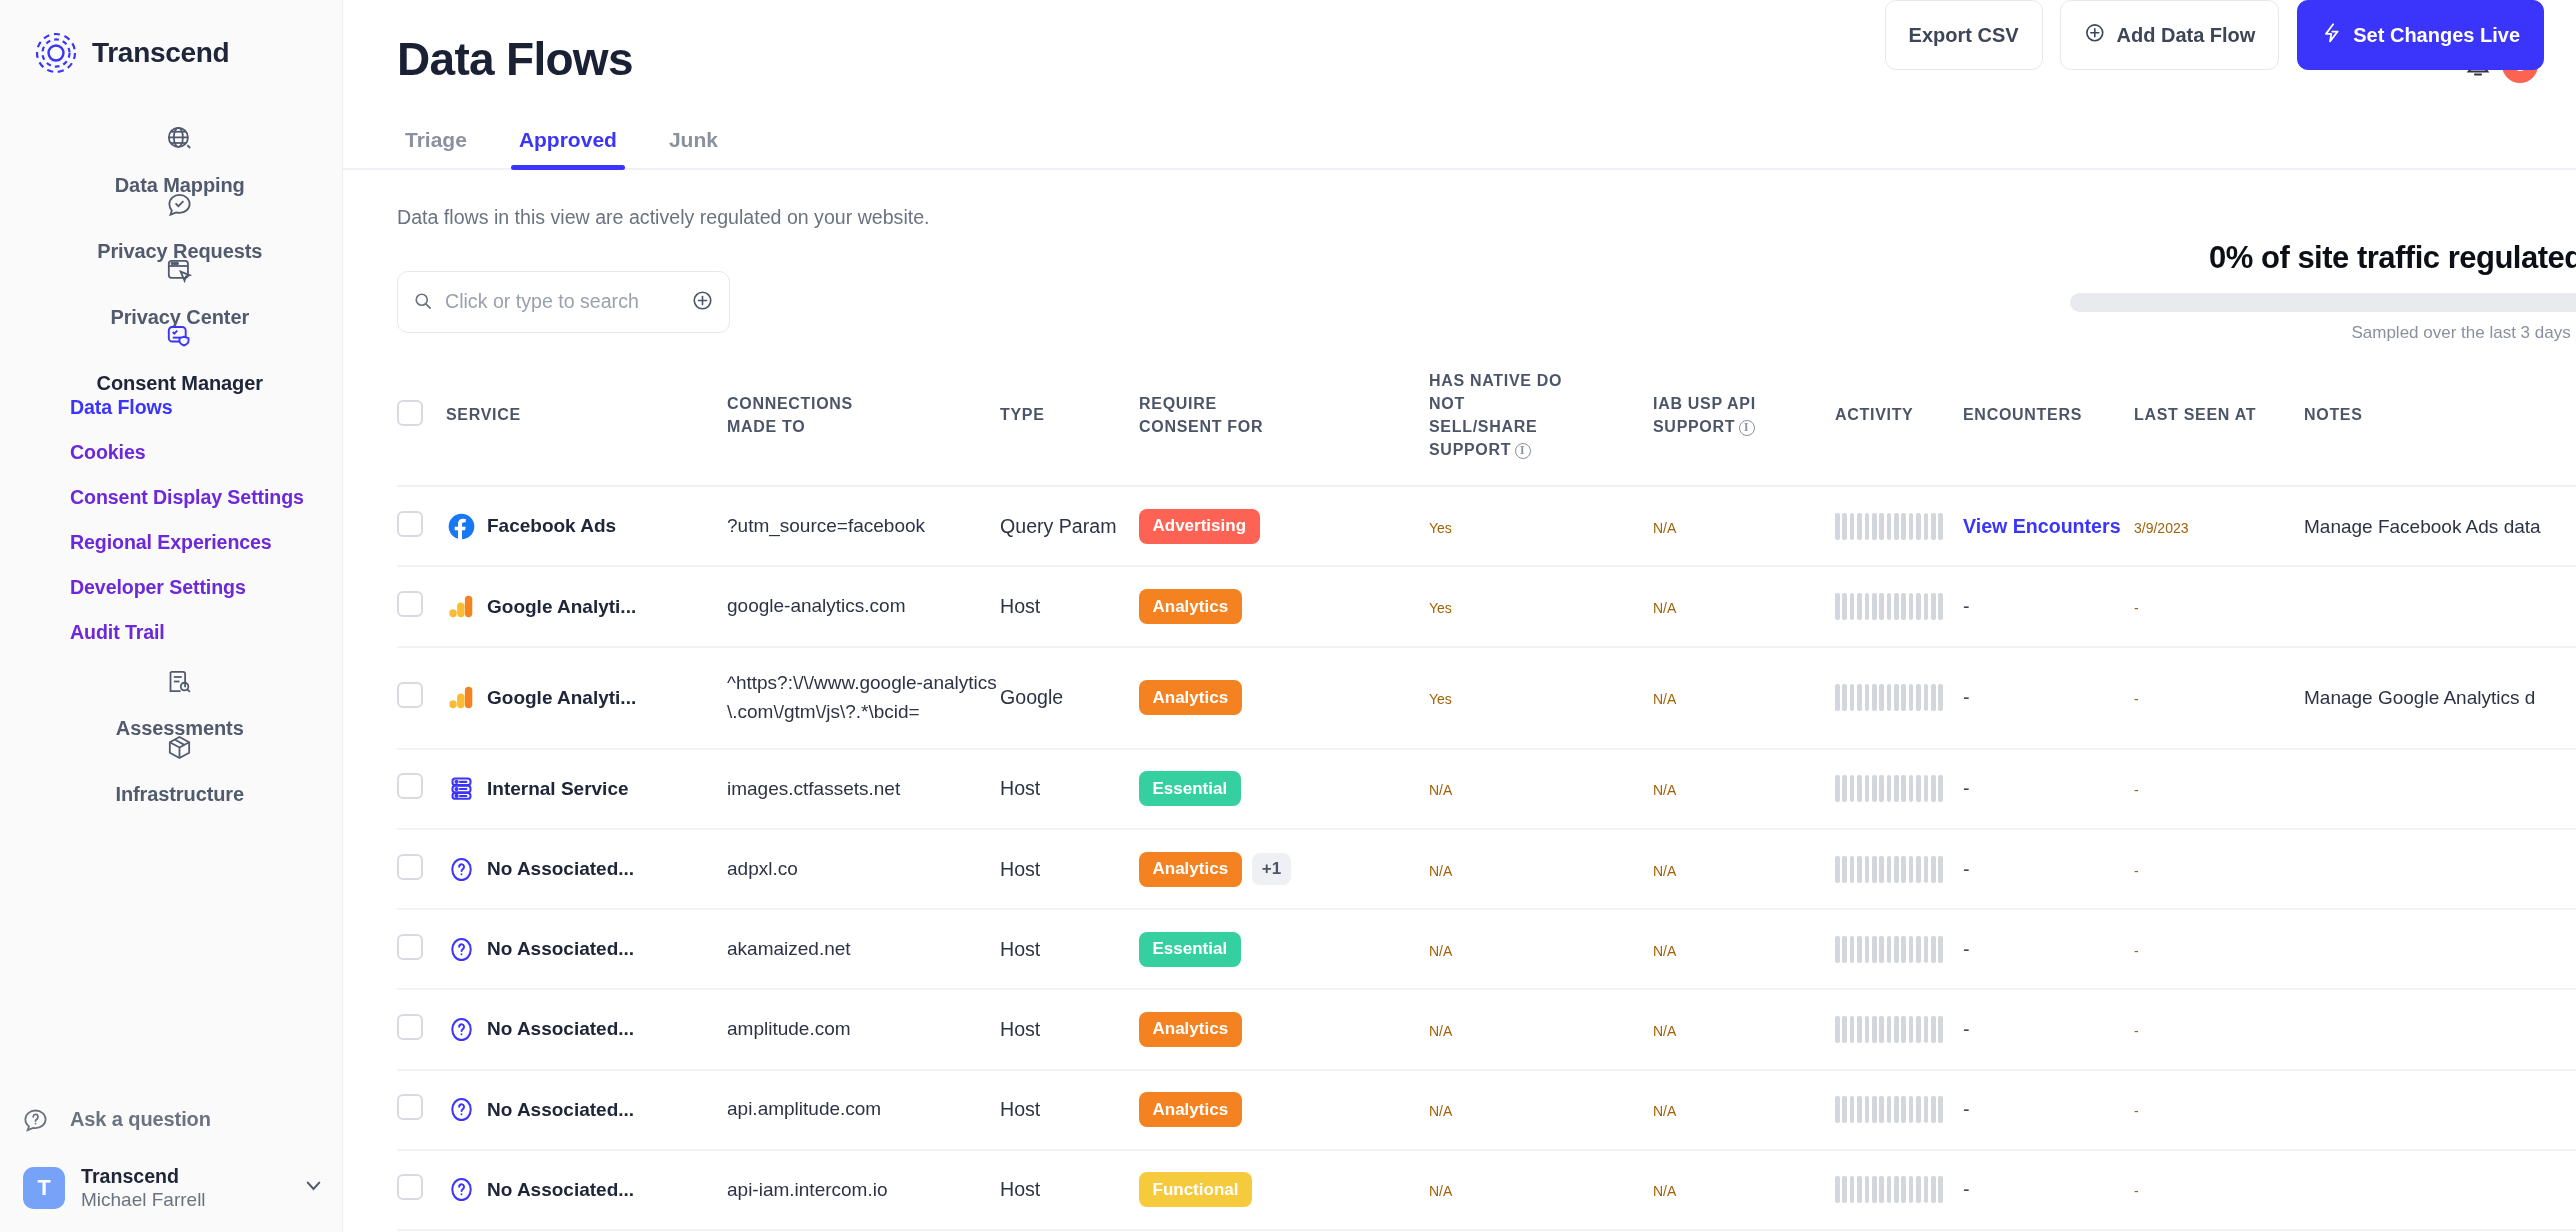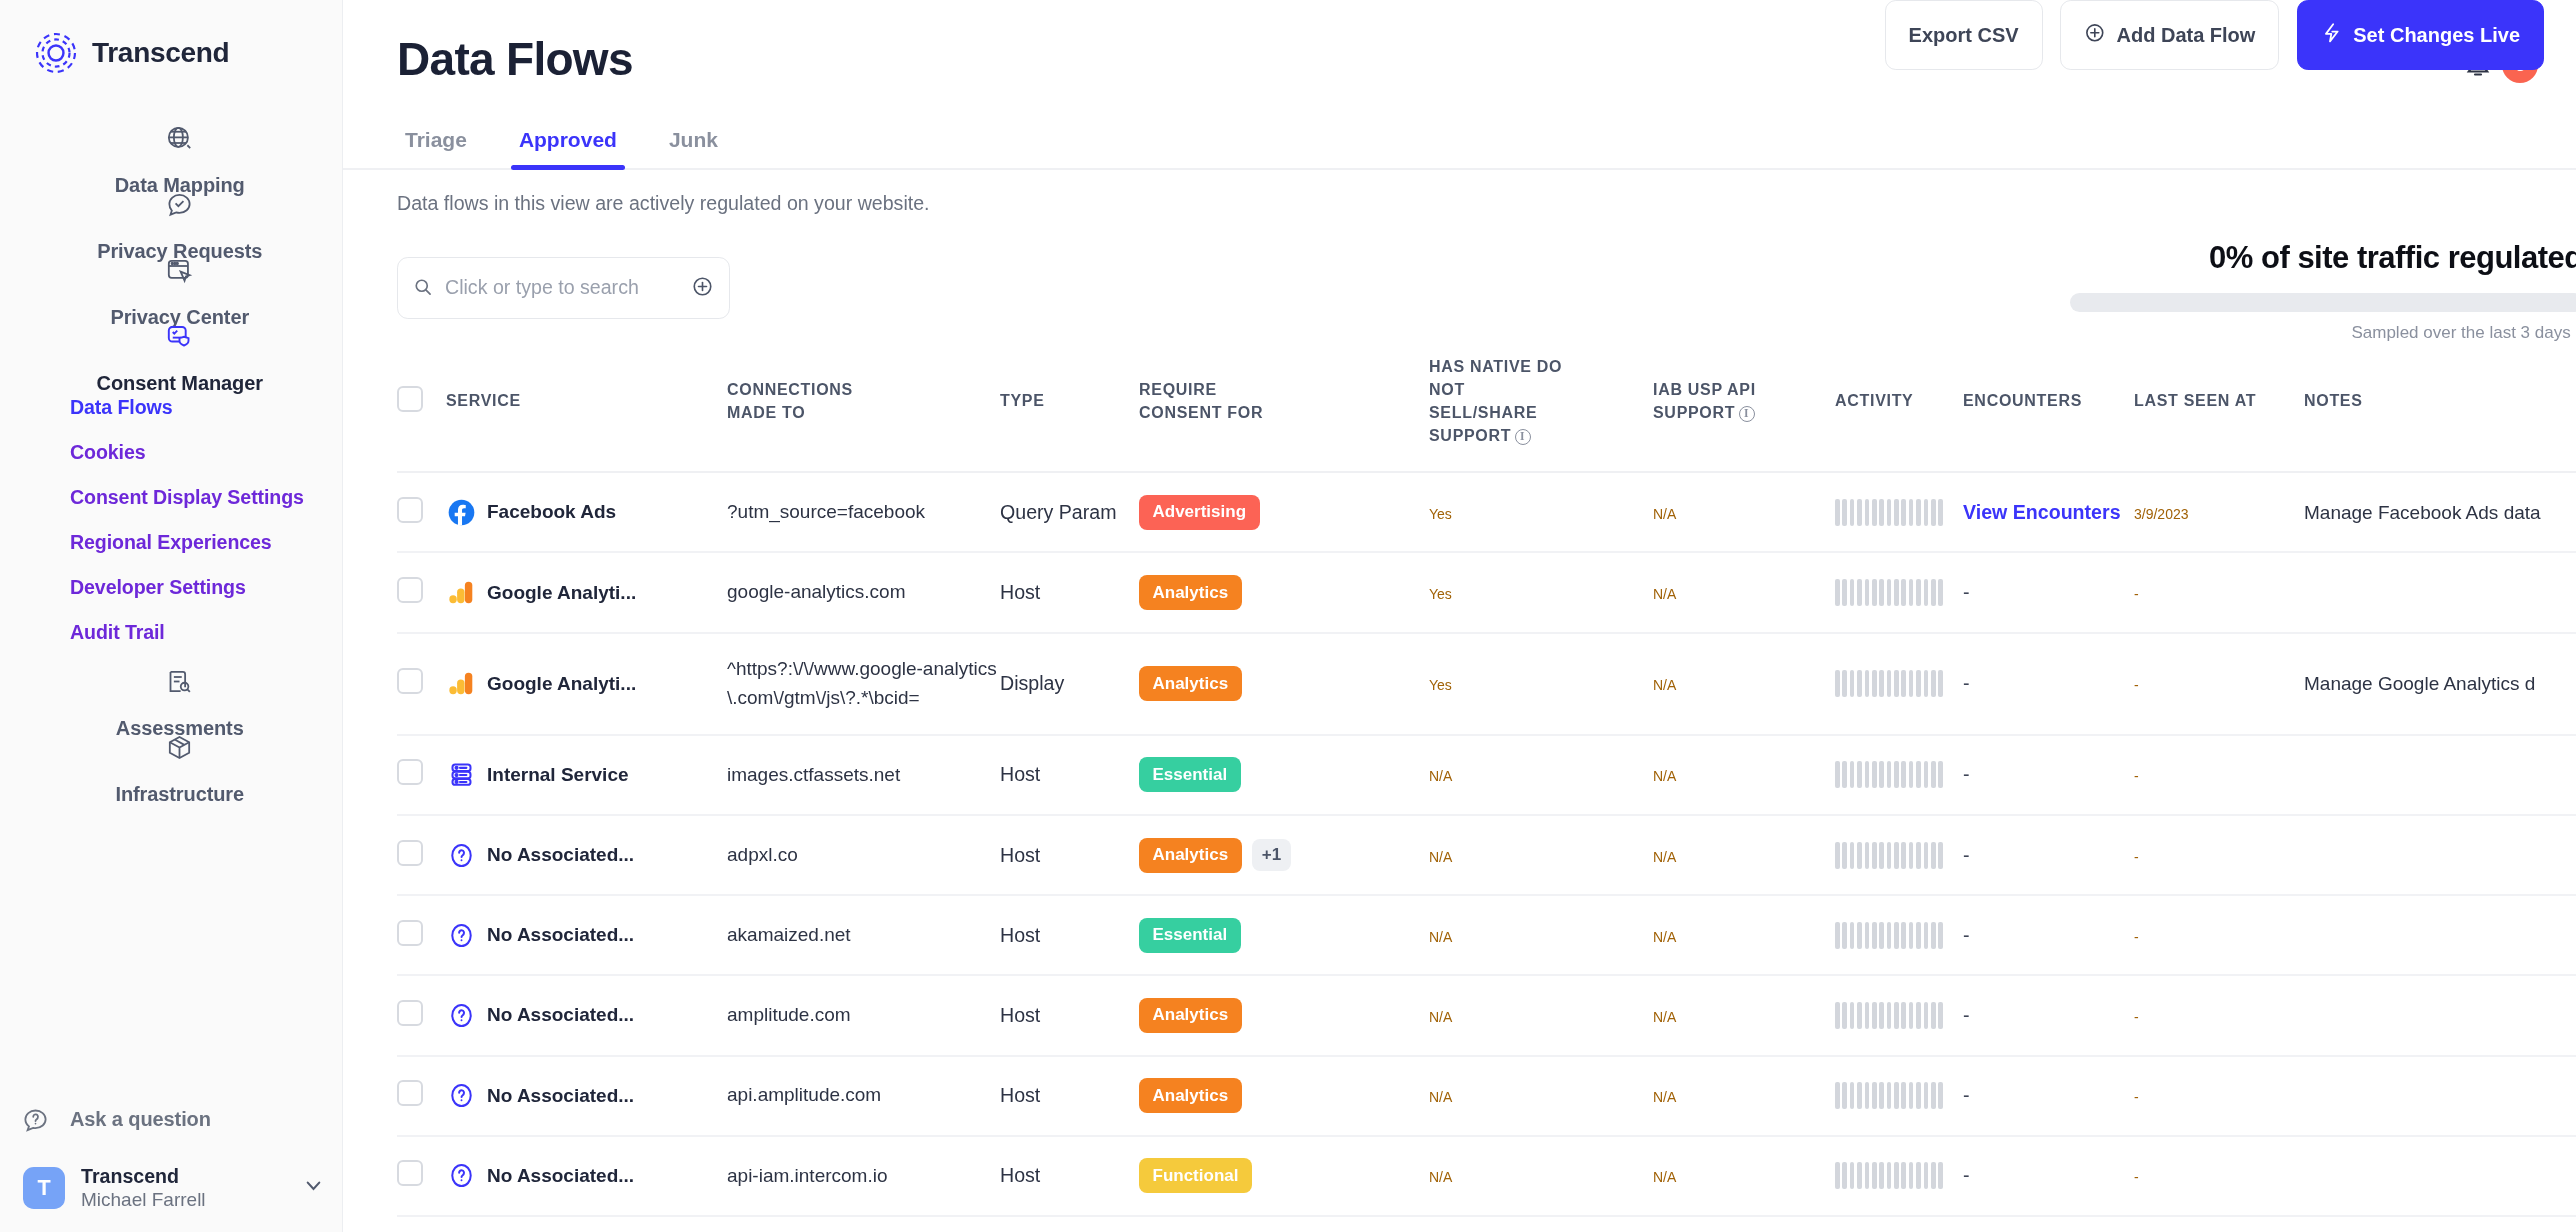--- a/index.html
+++ b/index.html
@@ -86,21 +86,21 @@
   .tab.active { color: #3b34fa; }
   .tab.active::after {
     content: ""; position: absolute; left: 0; right: 0; bottom: 0;
     height: 4.7px; background: #3b34fa; border-radius: 2.7px;
   }
   .tabs-rule {
     position: absolute; left: 0; right: 0; bottom: 0; height: 2px; background: #eff0f3;
   }
 
   .subtitle {
-    padding-left: 54px; margin-top: 22px;
+    padding-left: 54px; margin-top: 36px;
     font-size: 19.6px; color: #6b7280;
   }
 
   
   .stat {
     position: absolute; right: -6.7px; top: 240px; width: 513px; text-align: right;
   }
   .stat-value { font-size: 31px; font-weight: 700; color: #0d0f16; letter-spacing: -0.5px; white-space: nowrap; }
   .stat-bar {
     margin-top: 17px; height: 19px; border-radius: 9.4px; background: #e8eaee; width: 100%;
@@ -547,21 +547,21 @@
                     <svg viewBox="0 0 40 40" width="27" height="27">
                       <rect x="25" y="4" width="11" height="32" rx="5.5" fill="#f58220"></rect>
                       <rect x="13.5" y="14" width="11" height="22" rx="5.5" fill="#fbbc35"></rect>
                       <rect x="2" y="24" width="11" height="12" rx="5.5" fill="#fbbc35"></rect>
                     </svg>
                   </span>
                   <span class="svc-name">Google Analyti...</span>
                 </span>
               </td>
               <td><span class="conn">^https?:\/\/www.google-analytics\.com\/gtm\/js\?.*\bcid=</span></td>
-              <td><span class="type">Display</span></td>
+              <td><span class="type">Google</span></td>
               <td>
                 <span class="consent-cell">
                   <span class="pill" style="background:#f58220">Analytics</span>
                 </span>
               </td>
               <td><span class="muted">Yes</span></td>
               <td><span class="muted">N/A</span></td>
               <td>
                 <span class="spark">
                   <i></i>

